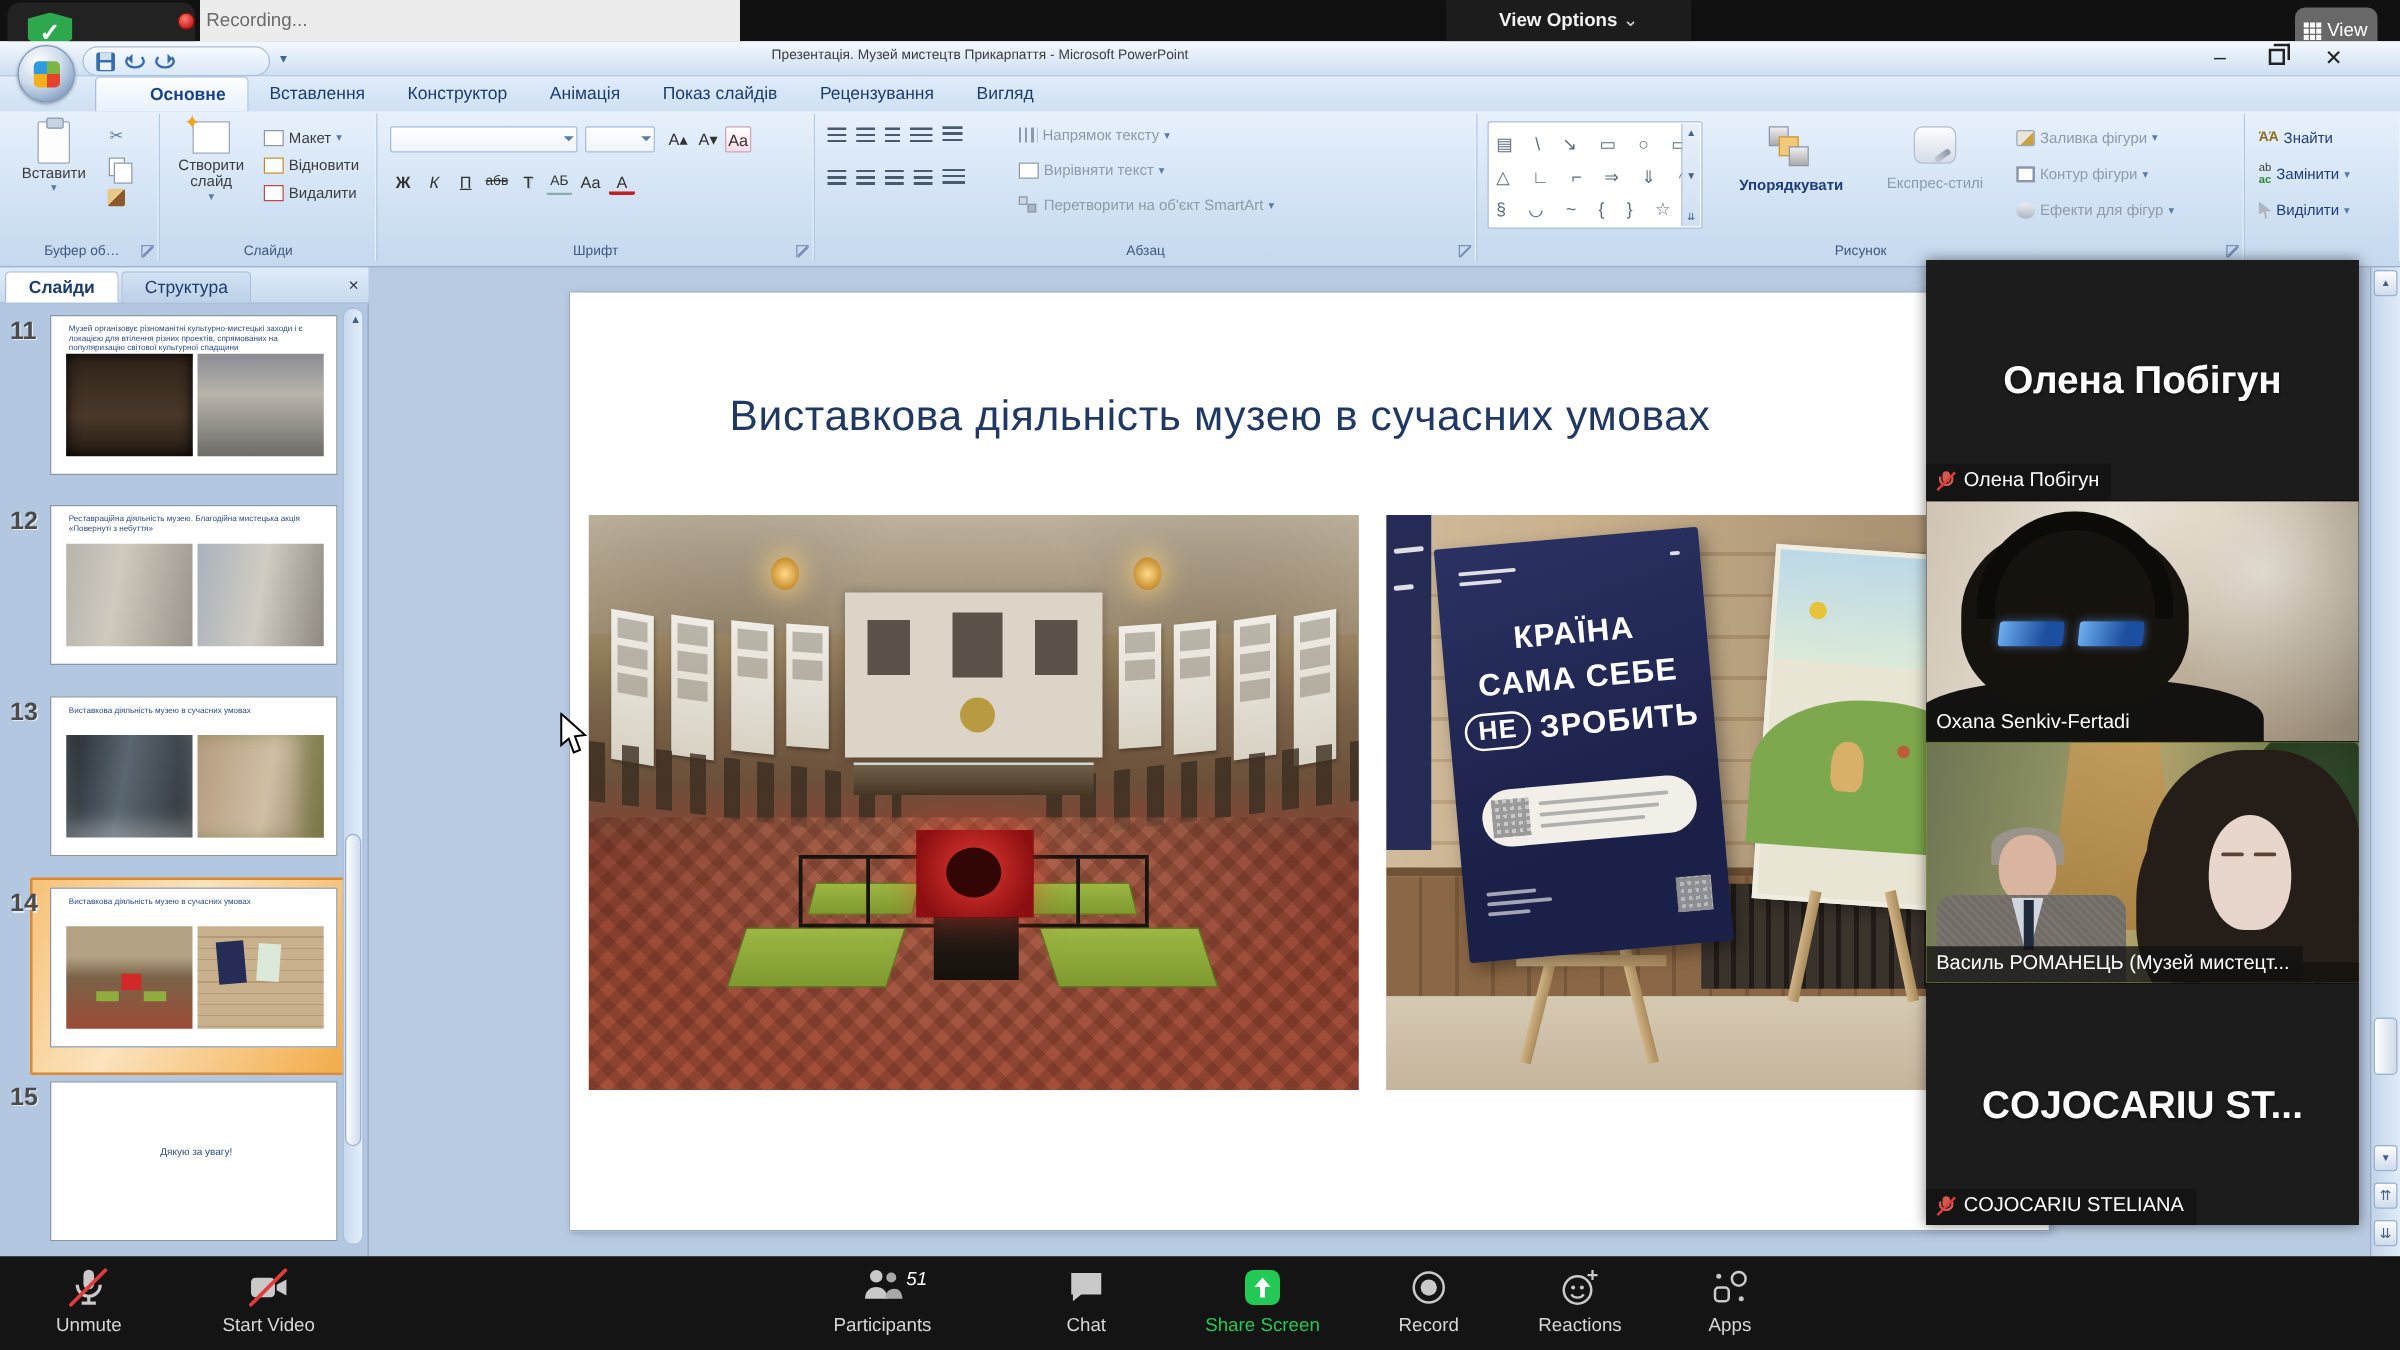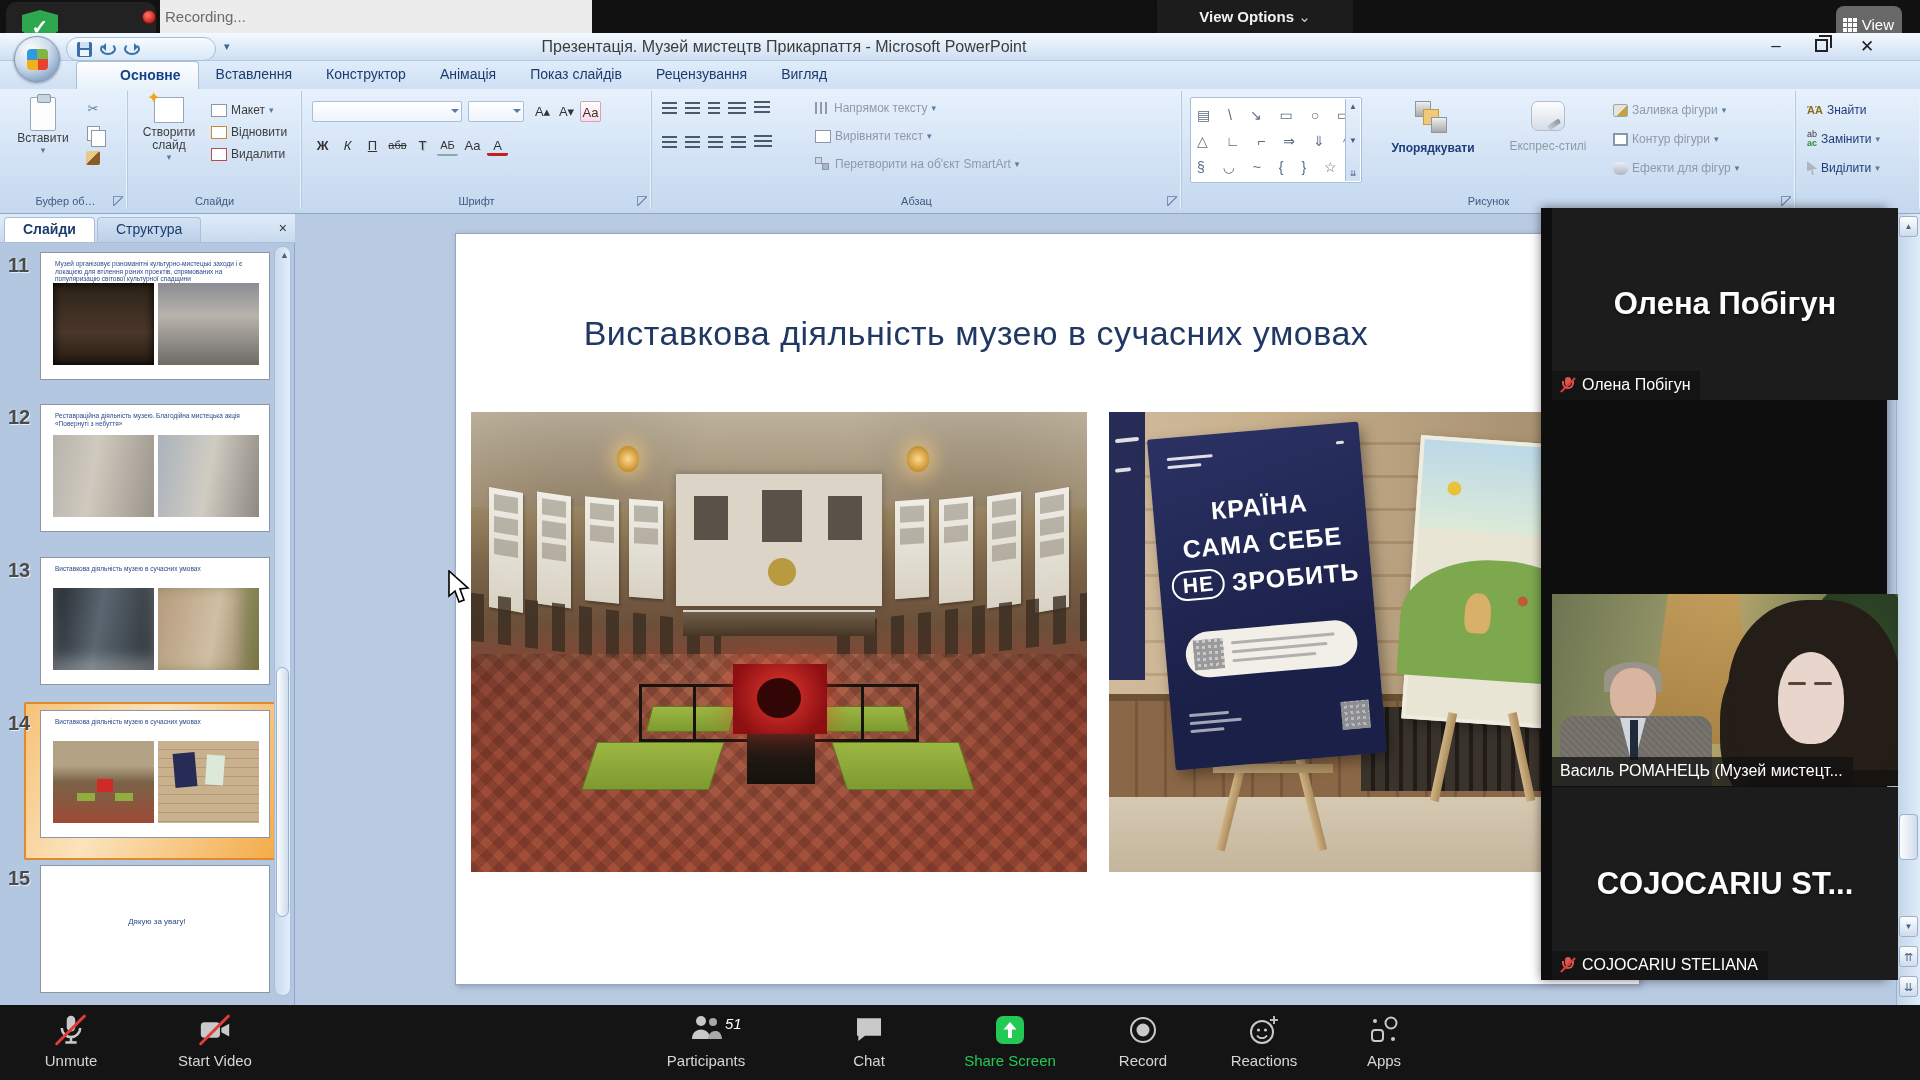--- a/index.html
+++ b/index.html
@@ -31,21 +31,21 @@
                background:
                  linear-gradient(#fff,#fff) 0 0/4px 4px no-repeat, linear-gradient(#fff,#fff) 5px 0/4px 4px no-repeat,
                  linear-gradient(#fff,#fff) 10px 0/4px 4px no-repeat, linear-gradient(#fff,#fff) 0 5px/4px 4px no-repeat,
                  linear-gradient(#fff,#fff) 5px 5px/4px 4px no-repeat, linear-gradient(#fff,#fff) 10px 5px/4px 4px no-repeat,
                  linear-gradient(#fff,#fff) 0 10px/4px 4px no-repeat, linear-gradient(#fff,#fff) 5px 10px/4px 4px no-repeat,
                  linear-gradient(#fff,#fff) 10px 10px/4px 4px no-repeat; }
 
   
   .ppt-title-bar { position:absolute; left:0; top:33px; width:1920px; height:28px;
                    background:linear-gradient(#f4f9ff,#dce9f7 60%,#cfdff2); border-bottom:1px solid #b6cae3; }
-  .ppt-title { position:absolute; left:0; top:38px; width:1568px; text-align:center; font-size:16px; color:#3c3c3c; }
+  .ppt-title { position:absolute; left:0; top:38px; width:1568px; text-align:center; font-size:11px; color:#3c3c3c; }
   .office-orb { position:absolute; left:14px; top:36px; width:46px; height:46px; border-radius:50%;
                 background:radial-gradient(circle at 35% 28%, #fdfdfd, #cddbeb 45%, #8fa9c9 75%, #5f7fa8); 
                 border:1px solid #7e97b8; box-shadow:0 1px 3px rgba(0,0,0,.4); cursor:pointer; z-index:5; }
   .orb-logo { position:absolute; left:12px; top:12px; width:21px; height:21px; border-radius:4px;
               background:conic-gradient(#e5432e 0 25%, #f3b01c 0 50%, #2f9ae0 0 75%, #7db646 0); transform:rotate(90deg); }
   .qat { position:absolute; left:66px; top:37px; width:150px; height:24px; border:1px solid #a9bedb; border-radius:12px;
          background:linear-gradient(#f6fbff,#d9e7f6); display:flex; align-items:center; gap:8px; padding:0 10px; }
   .floppy { width:15px; height:15px; background:#3a6ea8; border-radius:2px; position:relative; cursor:pointer; }
   .floppy:before { content:""; position:absolute; left:3px; top:0; width:9px; height:6px; background:#cfe0f2; }
   .floppy:after { content:""; position:absolute; left:3px; top:8px; width:9px; height:6px; background:#eef4fb; }
@@ -179,21 +179,21 @@
   .cursor { position:absolute; left:447px; top:570px; z-index:30; }
 
   
   .ppt-scroll { position:absolute; left:1896px; top:214px; width:24px; height:791px; background:linear-gradient(90deg,#c3d5ea,#e0ecf8); border-left:1px solid #9ab0cc; }
   .ppt-scroll .sbtn { position:absolute; left:2px; width:19px; height:21px; background:linear-gradient(#fdfdfd,#cfdcec); border:1px solid #9ab0cc; border-radius:3px;
                       font-size:8px; color:#44618a; text-align:center; line-height:20px; cursor:pointer; }
   .ppt-scroll .sthumb { position:absolute; left:2px; top:600px; width:19px; height:46px; background:linear-gradient(90deg,#fdfdfd,#cfdcec); border:1px solid #9ab0cc; border-radius:4px; cursor:pointer; }
 
   
   .video-panel { position:absolute; left:1541px; top:208px; width:346px; height:772px; background:#0e0e0e; z-index:40; box-shadow:0 0 10px rgba(0,0,0,.5); }
-  .vtile { position:absolute; left:11px; width:346px; background:#1c1c1c; overflow:hidden; cursor:pointer; }
+  .vtile { position:absolute; left:0; width:346px; background:#1c1c1c; overflow:hidden; cursor:pointer; }
   .vtile.active-speaker { outline:3px solid #b8cf3a; outline-offset:-3px; }
   .vname-big { position:absolute; left:0; top:0; width:100%; height:100%; display:flex; align-items:center; justify-content:center;
                color:#fdfdfd; font-size:31px; font-weight:bold; text-shadow:0 1px 3px rgba(0,0,0,.6); white-space:nowrap; }
   .vchip { position:absolute; left:0; bottom:0; max-width:100%; background:rgba(18,18,18,.78); color:#fff; font-size:16px;
            padding:5px 10px 6px 8px; display:flex; align-items:center; gap:6px; white-space:nowrap; overflow:hidden; }
   .mic-off-sm { position:relative; width:16px; height:18px; flex:0 0 16px; }
   .mic-off-sm .m-body { position:absolute; left:5px; top:1px; width:6px; height:9px; background:#d4584f; border-radius:3px; }
   .mic-off-sm .m-arc { position:absolute; left:2px; top:5px; width:12px; height:8px; border:2px solid #d4584f; border-top:none; border-radius:0 0 8px 8px; }
   .mic-off-sm .m-slash { position:absolute; left:7px; top:-1px; width:2px; height:20px; background:#e23b3b; transform:rotate(45deg); }
   
@@ -641,20 +641,31 @@
       <div class="vchip">
         <span class="mic-off-sm">
             <span class="m-body"></span>
             <span class="m-arc"></span>
             <span class="m-slash"></span>
           </span>
         <span>Олена Побігун</span>
       </div>
     </div>
 
+    <div class="vtile" style="top:193px; height:192px;">
+      <div class="oxana-bg"></div>
+      <div class="oxana-shoulders"></div>
+      <div class="oxana-head"></div>
+      <div class="oxana-phones"></div>
+      <div class="oxana-glass" style="left:58px;"></div>
+      <div class="oxana-glass" style="left:122px;"></div>
+      <div class="vchip">
+          <span>Oxana Senkiv-Fertadi</span>
+        </div>
+    </div>
 
     <div class="vtile active-speaker" style="top:386px; height:192px;">
       <div class="vas-bg"></div>
       <div class="vas-arch"></div>
       <div class="vas-plant"></div>
       <div class="vas-man-hair"></div>
       <div class="vas-man-head"></div>
       <div class="vas-man-body"></div>
       <div class="vas-man-shirt"></div>
       <div class="vas-man-tie"></div>

